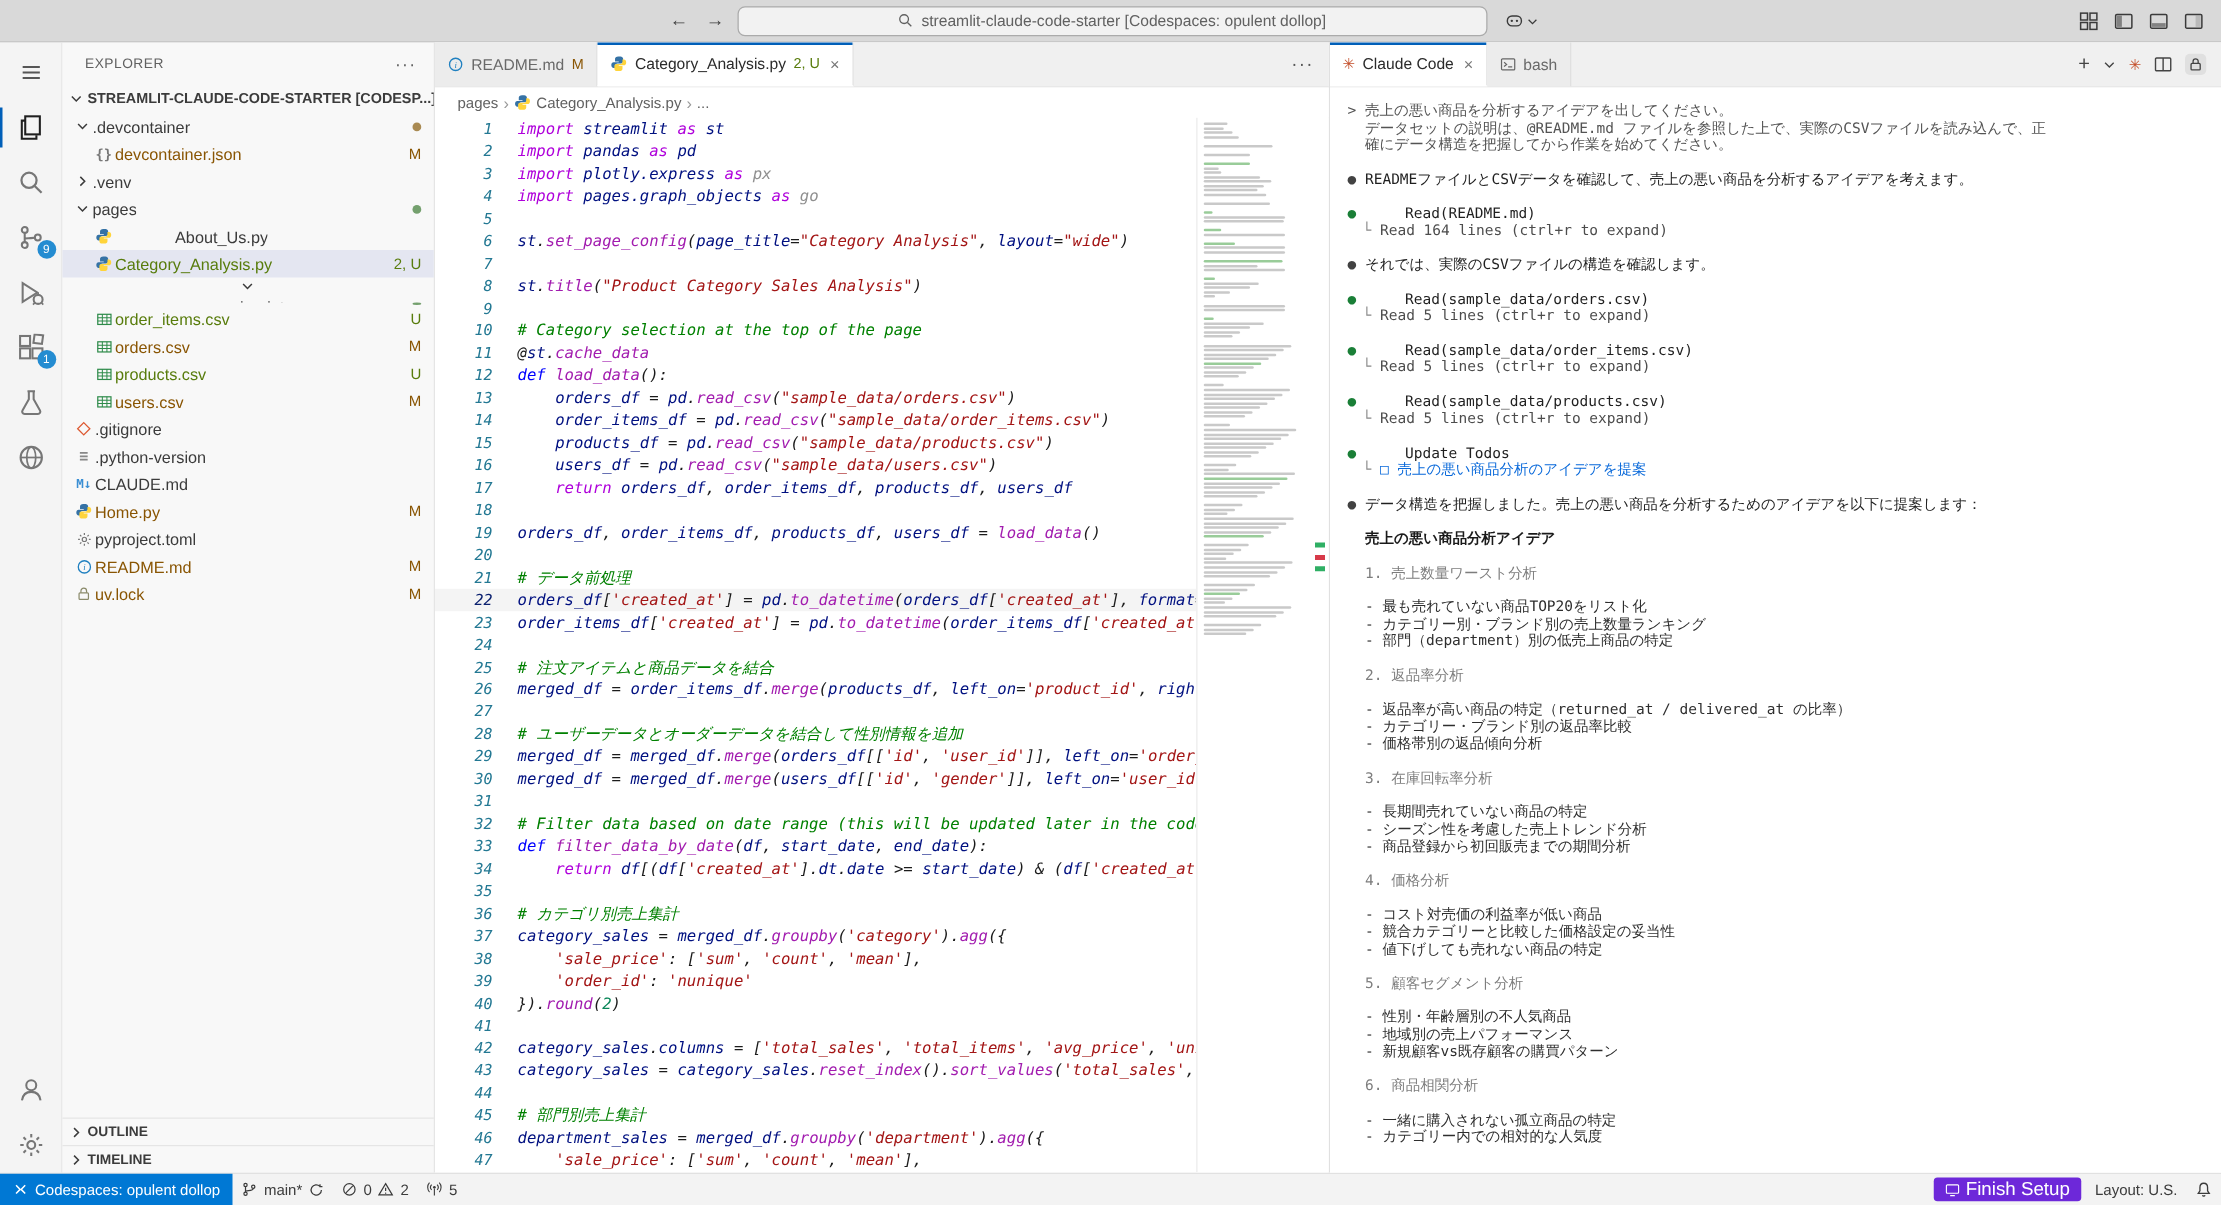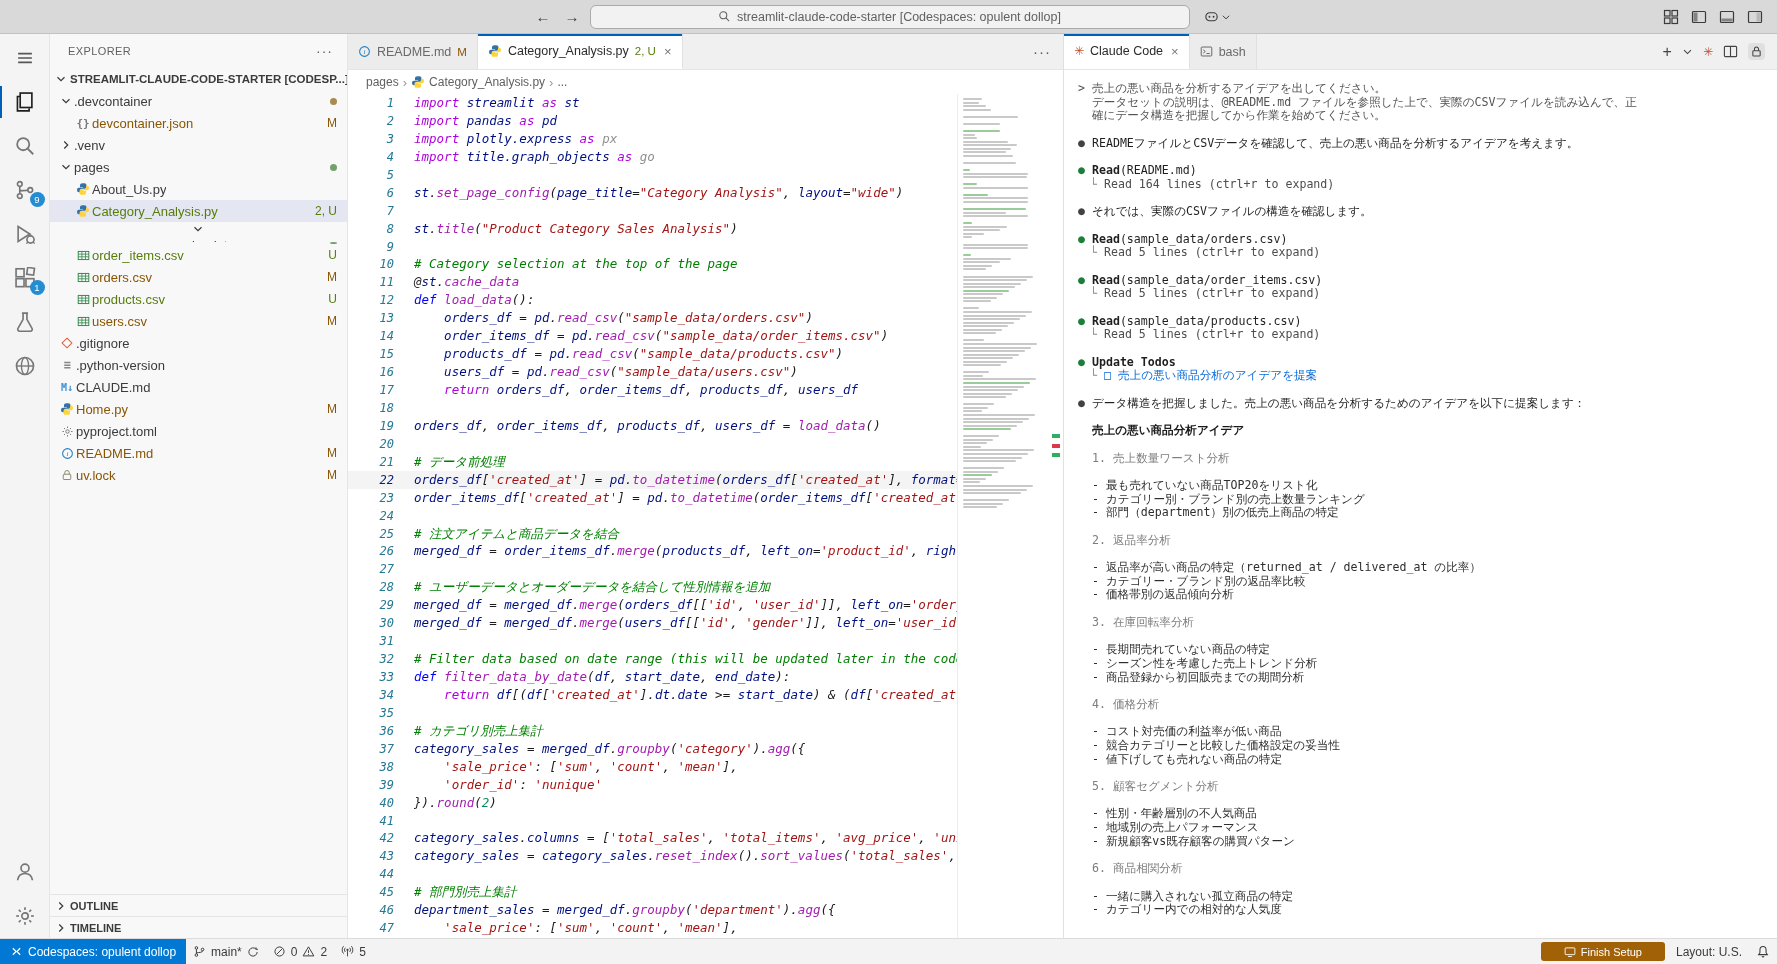--- a/index.html
+++ b/index.html
@@ -107,35 +107,35 @@
 
   
   .claude { height:868px; overflow:hidden; background:#fff; padding:12px 10px 0 14px;
     font-family:"DejaVu Sans Mono","Liberation Mono",monospace; font-size:11.6px; color:#303030; }
   .cc-row { height:13.7px; line-height:13.7px; white-space:pre; }
   .cc-prompt, .cc-cont { color:#545454; }
   .cc-cont { padding-left:14px; }
   .cc-msg { color:#1f1f1f; }
   .cc-bullet { color:#424242; }
   .cc-bullet.green { color:#1a7f37; }
-  .cc-toolname { font-weight:700; color:#1f1f1f; }
+  .cc-toolname { font-weight:400; color:#1f1f1f;margin-left:32px; }
   .cc-result { color:#4d4d4d; padding-left:12px; }
   .cc-result .pfx, .cc-todo .pfx { color:#8a8a8a; }
   .cc-todo { padding-left:12px; }
   .cc-todo .link { color:#0969da; }
   .cc-h1 { font-weight:700; color:#1a1a1a; padding-left:14px; }
   .cc-hn { color:#7d7d7d; padding-left:14px; }
   .cc-li { color:#2e2e2e; padding-left:14px; }
 
   
   .sb-item { display:flex; align-items:center; gap:5px; padding:0 7px; }
   .sb-remote { background:#0078d4; color:#fff; padding:0 10px; gap:5px; }
   .sb-right { margin-left:auto; display:flex; align-items:stretch; }
-  .sb-finish { background:#a16207; color:#fff; border-radius:3px; margin:3px 4px;
-    padding:0 23px; display:flex; align-items:center; gap:5px; font-size:11px; }
+  .sb-finish { background:#6d28d9; color:#fff; border-radius:3px; margin:3px 4px;
+    padding:0 9px; display:flex; align-items:center; gap:5px; font-size:15px; }
 </style>
 </head>
 <body>
 
 <div class="titlebar">
   <div class="tb-side tb-left">
     <span class="tb-arrow">←</span>
     <span class="tb-arrow">→</span>
   </div>
   <div class="searchbox">
@@ -315,21 +315,21 @@
         </div>
         <div class="row" style="padding-left: 8px;">
           <span class="chev">
             <svg width="14" height="14" viewBox="0 0 16 16">
               <path d="M4 6l4 4 4-4" fill="none" stroke="#3b3b3b" stroke-width="1.4"></path>
             </svg>
           </span>
           <span class="lbl">pages</span>
           <span class="dot" style="background: rgb(116, 160, 110);"></span>
         </div>
-        <div class="row" style="padding-left: 24px;">
+        <div class="row" style="padding-left: 24px; gap: 48px;">
           <span class="ficon">
             <svg width="14" height="14" viewBox="0 0 16 16">
               <path d="M7.6 1.3c-2 0-3 .9-3 2.2V6h3.4v.6H3.3C2 6.6 1.2 7.6 1.2 9.2c0 1.6.8 2.6 2.1 2.6h1.3V9.9c0-1.2 1-2.2 2.3-2.2h3.2c1.1 0 1.9-.8 1.9-1.9V3.5c0-1.3-1.1-2.2-2.4-2.2z" fill="#3572A5"></path>
               <path d="M8.4 14.7c2 0 3-.9 3-2.2V10H8v-.6h4.7c1.3 0 2.1-1 2.1-2.6 0-1.6-.8-2.6-2.1-2.6h-1.3v1.9c0 1.2-1 2.2-2.3 2.2H5.9c-1.1 0-1.9.8-1.9 1.9v2.3c0 1.3 1.1 2.2 2.4 2.2z" fill="#FFD43B"></path>
             </svg>
           </span>
           <span class="lbl">About_Us.py</span>
         </div>
         <div class="row selected" style="padding-left: 24px;">
           <span class="ficon">
@@ -523,21 +523,21 @@
         <span class="crumb-sep">›</span>
         <span class="crumb">
           <span>...</span>
         </span>
       </div>
     <div class="codearea">
       <div class="codelines" id="code">
           <div class="cl"><span class="gut">1</span><span class="seg-k">import</span><span class="seg-v"> streamlit</span><span class="seg-k"> as</span><span class="seg-v"> st</span></div>
           <div class="cl"><span class="gut">2</span><span class="seg-k">import</span><span class="seg-v"> pandas</span><span class="seg-k"> as</span><span class="seg-v"> pd</span></div>
           <div class="cl"><span class="gut">3</span><span class="seg-k">import</span><span class="seg-v"> plotly.express</span><span class="seg-k"> as</span><span class="seg-dim"> px</span></div>
-          <div class="cl"><span class="gut">4</span><span class="seg-k">import</span><span class="seg-v"> title.graph_objects</span><span class="seg-k"> as</span><span class="seg-dim"> go</span></div>
+          <div class="cl"><span class="gut">4</span><span class="seg-k">import</span><span class="seg-v"> pages.graph_objects</span><span class="seg-k"> as</span><span class="seg-dim"> go</span></div>
           <div class="cl"><span class="gut">5</span></div>
           <div class="cl"><span class="gut">6</span><span class="seg-v">st</span><span class="seg-p">.</span><span class="seg-f">set_page_config</span><span class="seg-p">(</span><span class="seg-v">page_title</span><span class="seg-p">=</span><span class="seg-s">"Category Analysis"</span><span class="seg-p">, </span><span class="seg-v">layout</span><span class="seg-p">=</span><span class="seg-s">"wide"</span><span class="seg-p">)</span></div>
           <div class="cl"><span class="gut">7</span></div>
           <div class="cl"><span class="gut">8</span><span class="seg-v">st</span><span class="seg-p">.</span><span class="seg-f">title</span><span class="seg-p">(</span><span class="seg-s">"Product Category Sales Analysis"</span><span class="seg-p">)</span></div>
           <div class="cl"><span class="gut">9</span></div>
           <div class="cl"><span class="gut">10</span><span class="seg-c"># Category selection at the top of the page</span></div>
           <div class="cl"><span class="gut">11</span><span class="seg-p">@</span><span class="seg-v">st</span><span class="seg-p">.</span><span class="seg-f">cache_data</span></div>
           <div class="cl"><span class="gut">12</span><span class="seg-b">def</span><span class="seg-p"> </span><span class="seg-f">load_data</span><span class="seg-p">():</span></div>
           <div class="cl"><span class="gut">13</span><span class="seg-p">    </span><span class="seg-v">orders_df</span><span class="seg-p"> = </span><span class="seg-v">pd</span><span class="seg-p">.</span><span class="seg-f">read_csv</span><span class="seg-p">(</span><span class="seg-s">"sample_data/orders.csv"</span><span class="seg-p">)</span></div>
           <div class="cl"><span class="gut">14</span><span class="seg-p">    </span><span class="seg-v">order_items_df</span><span class="seg-p"> = </span><span class="seg-v">pd</span><span class="seg-p">.</span><span class="seg-f">read_csv</span><span class="seg-p">(</span><span class="seg-s">"sample_data/order_items.csv"</span><span class="seg-p">)</span></div>

